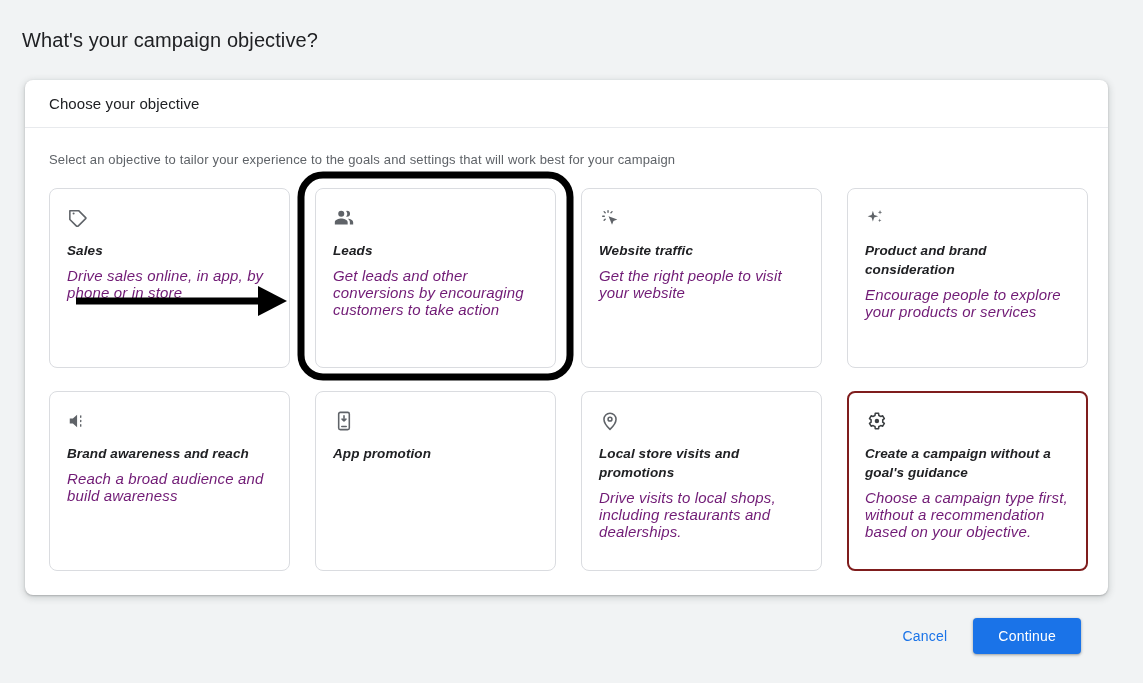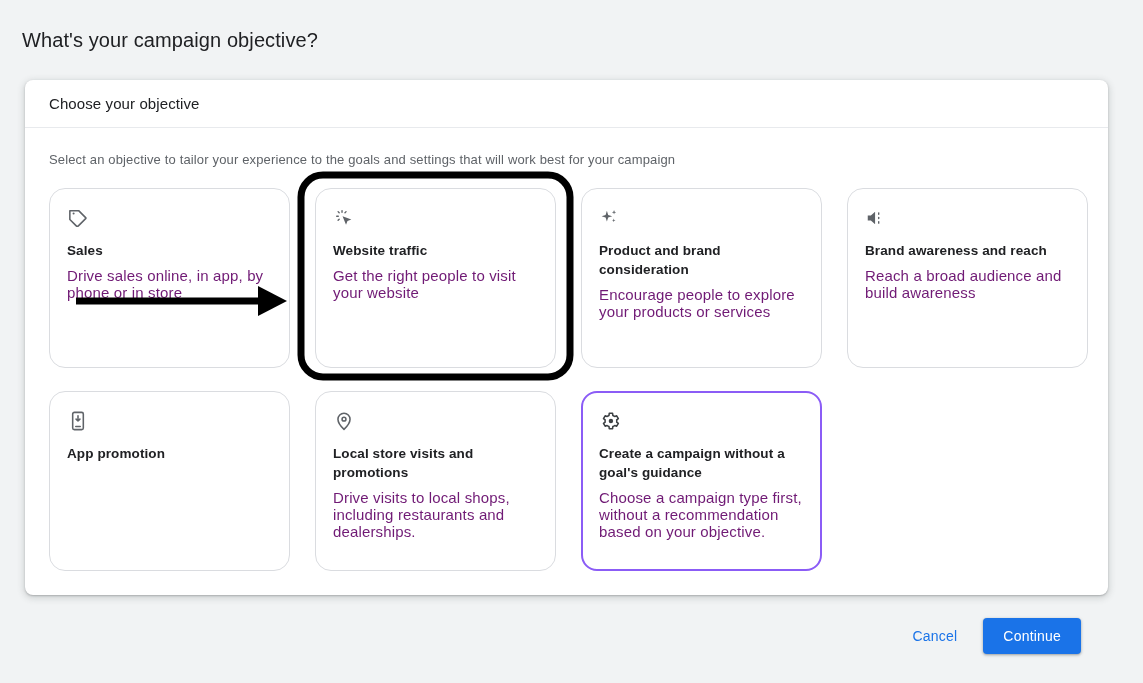--- a/index.html
+++ b/index.html
@@ -70,27 +70,28 @@
     display: grid;
     grid-template-columns: repeat(4, 241px);
     column-gap: 25px;
     row-gap: 23px;
   }
   .objective-card {
     position: relative;
     box-sizing: border-box;
     height: 180px;
     border: 1px solid #dadce0;
-    border-radius: 16px;
+    border-radius: 8px;
     background: #fff;
     padding: 18px 17px 0 17px;
     cursor: pointer;
+    font-style: italic;
   }
   .objective-card.selected {
-    border: 2px solid #8b5cf6;
+    border: 2px solid #7f1d1d;
     padding: 17px 8px 0 16px;
   }
   .card-icon {
     width: 22px;
     height: 22px;
     color: #5f6368;
     display: block;
     margin-bottom: 12px;
   }
   .objective-card.selected .card-icon {
@@ -137,21 +138,21 @@
     cursor: pointer;
   }
   .btn-primary {
     background: #1a73e8;
     border: none;
     color: #ffffff;
     font-size: 14px;
     font-family: "Liberation Sans", sans-serif;
     font-weight: 500;
     letter-spacing: 0.2px;
-    padding: 10px 20px;
+    padding: 10px 25px;
     border-radius: 4px;
     margin-left: 12px;
     cursor: pointer;
     box-shadow: 0 1px 2px rgba(60,64,67,.30), 0 1px 3px 1px rgba(60,64,67,.15);
   }
 
   
   .annotation-layer {
     position: absolute;
     left: 0;
@@ -181,20 +182,31 @@
         <span class="card-icon">
           <svg viewBox="0 0 24 24" width="22" height="22" fill="none" stroke="currentColor" stroke-width="1.7" stroke-linecap="round" stroke-linejoin="round">
             <path d="M20.6 12.4 12.4 20.6a1.6 1.6 0 0 1-2.3 0l-7-7V4h9.6l7.9 7.9a1.6 1.6 0 0 1 0 .5z"></path>
             <circle cx="7.2" cy="7.2" r="1.1" fill="currentColor" stroke="none"></circle>
           </svg>
         </span>
         <div class="card-title">Sales</div>
         <div class="card-desc">Drive sales online, in app, by phone or in store</div>
       </div>
 
+      <div class="objective-card">
+        <span class="card-icon">
+          <svg viewBox="0 0 24 24" width="22" height="22" fill="currentColor">
+            <path d="M9 12.6c-2.6 0-7 1.3-7 3.9V19h14v-2.5c0-2.6-4.4-3.9-7-3.9zm0-1.9a3.3 3.3 0 1 0 0-6.6 3.3 3.3 0 0 0 0 6.6z"></path>
+            <path d="M16.2 12.8c1.3.9 2.2 2.1 2.2 3.7V19H22v-2.5c0-2.2-3.2-3.5-5.8-3.7z"></path>
+            <path d="M15.3 10.7a3.3 3.3 0 0 0 0-6.6 3.4 3.4 0 0 0-1 .15 5 5 0 0 1 0 6.3c.3.1.65.15 1 .15z"></path>
+          </svg>
+        </span>
+        <div class="card-title">Leads</div>
+        <div class="card-desc">Get leads and other conversions by encouraging customers to take action</div>
+      </div>
 
       <div class="objective-card">
         <span class="card-icon">
           <svg viewBox="0 0 24 24" width="22" height="22" fill="currentColor">
             <path d="M10.4 10.1 20 13.6l-4.2 1.6-1.6 4.2z"></path>
             <rect x="3.3" y="9.3" width="3.2" height="1.5" rx="0.7"></rect>
             <rect x="9.1" y="3.3" width="1.5" height="3.2" rx="0.7"></rect>
             <rect x="4.6" y="4.9" width="3.1" height="1.5" rx="0.7" transform="rotate(45 6.15 5.65)"></rect>
             <rect x="12.1" y="4.9" width="3.1" height="1.5" rx="0.7" transform="rotate(-45 13.65 5.65)"></rect>
             <rect x="4.6" y="13.1" width="3.1" height="1.5" rx="0.7" transform="rotate(-45 6.15 13.85)"></rect>

